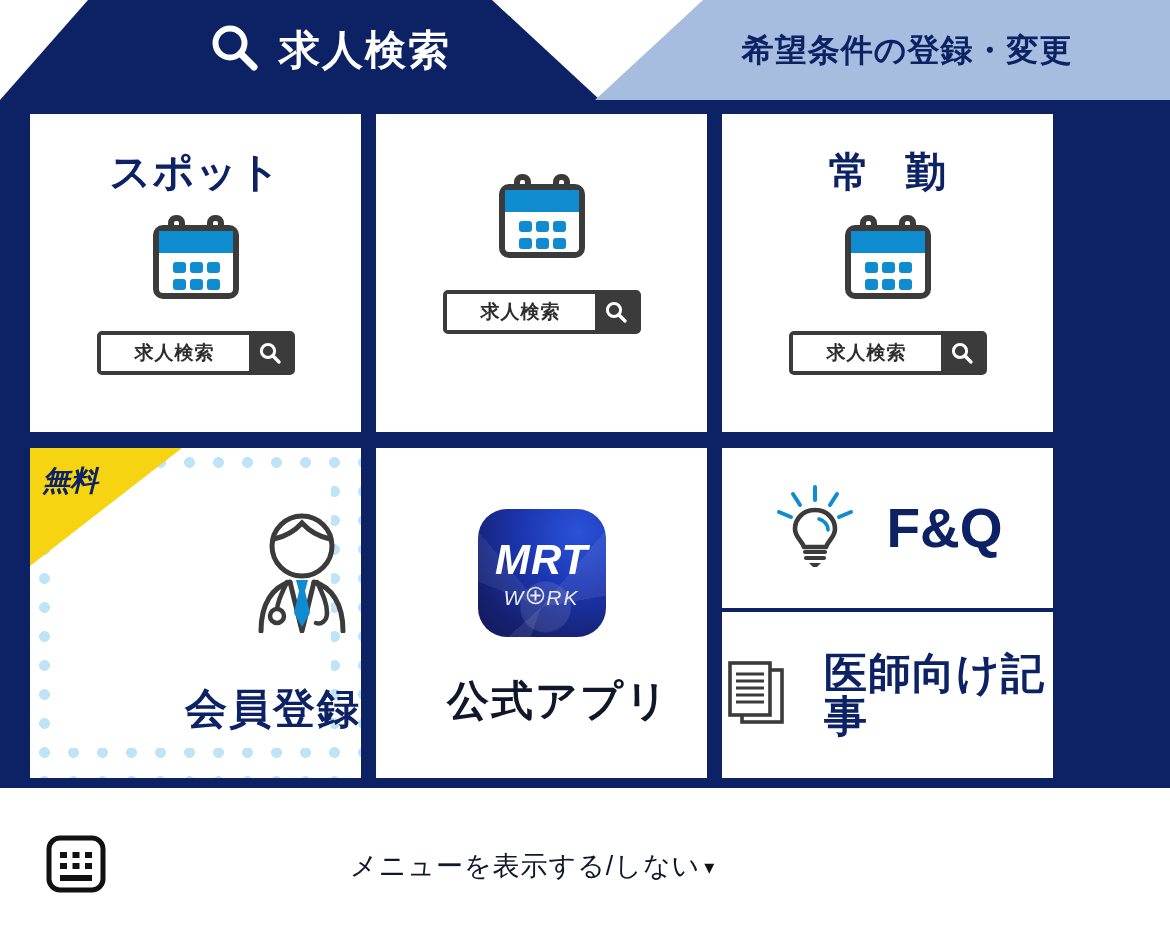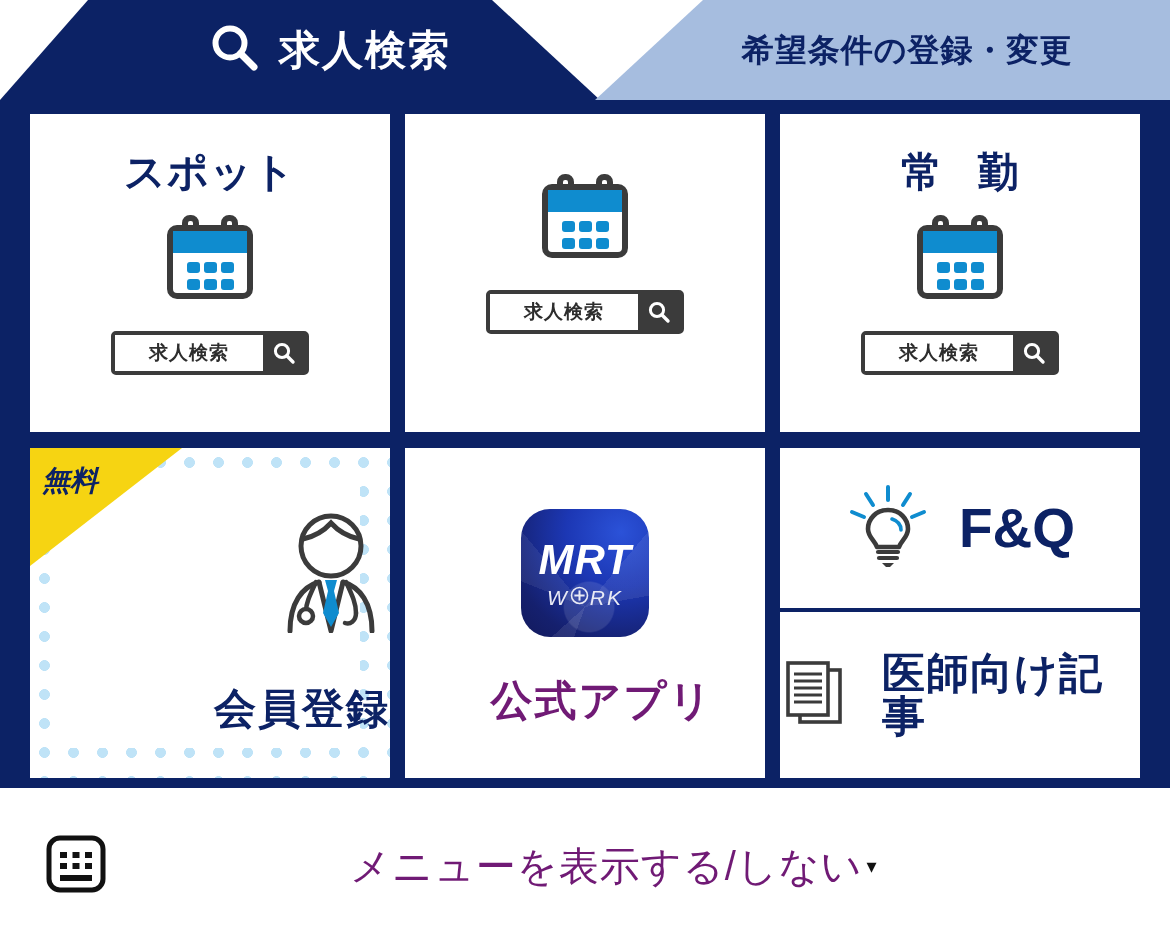--- a/index.html
+++ b/index.html
@@ -82,21 +82,21 @@
     height: 688px;
     background: #0c2265;
     box-sizing: border-box;
     padding: 14px 30px 16px 30px;
   }
   .grid {
     display: grid;
     grid-template-columns: 1fr 1fr 1fr;
     grid-template-rows: 318px 330px;
     gap: 16px 15px;
-    width: 1110px;
+    width: 1023px;
     height: 660px;
   }
 
   
   .card {
     background: #ffffff;
     position: relative;
     display: flex;
     flex-direction: column;
     align-items: center;
@@ -248,21 +248,21 @@
     align-items: center;
     margin-top: 5px;
   }
   .app-work-txt {
     color: #e9eaf5;
     font-size: 21px;
     letter-spacing: 2px;
     line-height: 1;
   }
   .appcard-title {
-    color: #701a75;
+    color: #0f172a;
     font-size: 42px;
     font-weight: bold;
     letter-spacing: 2px;
     margin-top: 36px;
     margin-left: 34px;
   }
 
   
   .stack {
     display: flex;
@@ -305,22 +305,22 @@
   }
   .menu-toggle {
     position: absolute;
     left: 350px;
     top: 50%;
     transform: translateY(-50%);
     display: flex;
     align-items: center;
   }
   .menu-toggle-text {
-    color: #701a75;
-    font-size: 40px;
+    color: #0f172a;
+    font-size: 27px;
     letter-spacing: 1px;
     line-height: 1;
   }
   .menu-caret {
     color: #111111;
     font-size: 20px;
     margin-left: 4px;
     line-height: 1;
   }
 </style>

